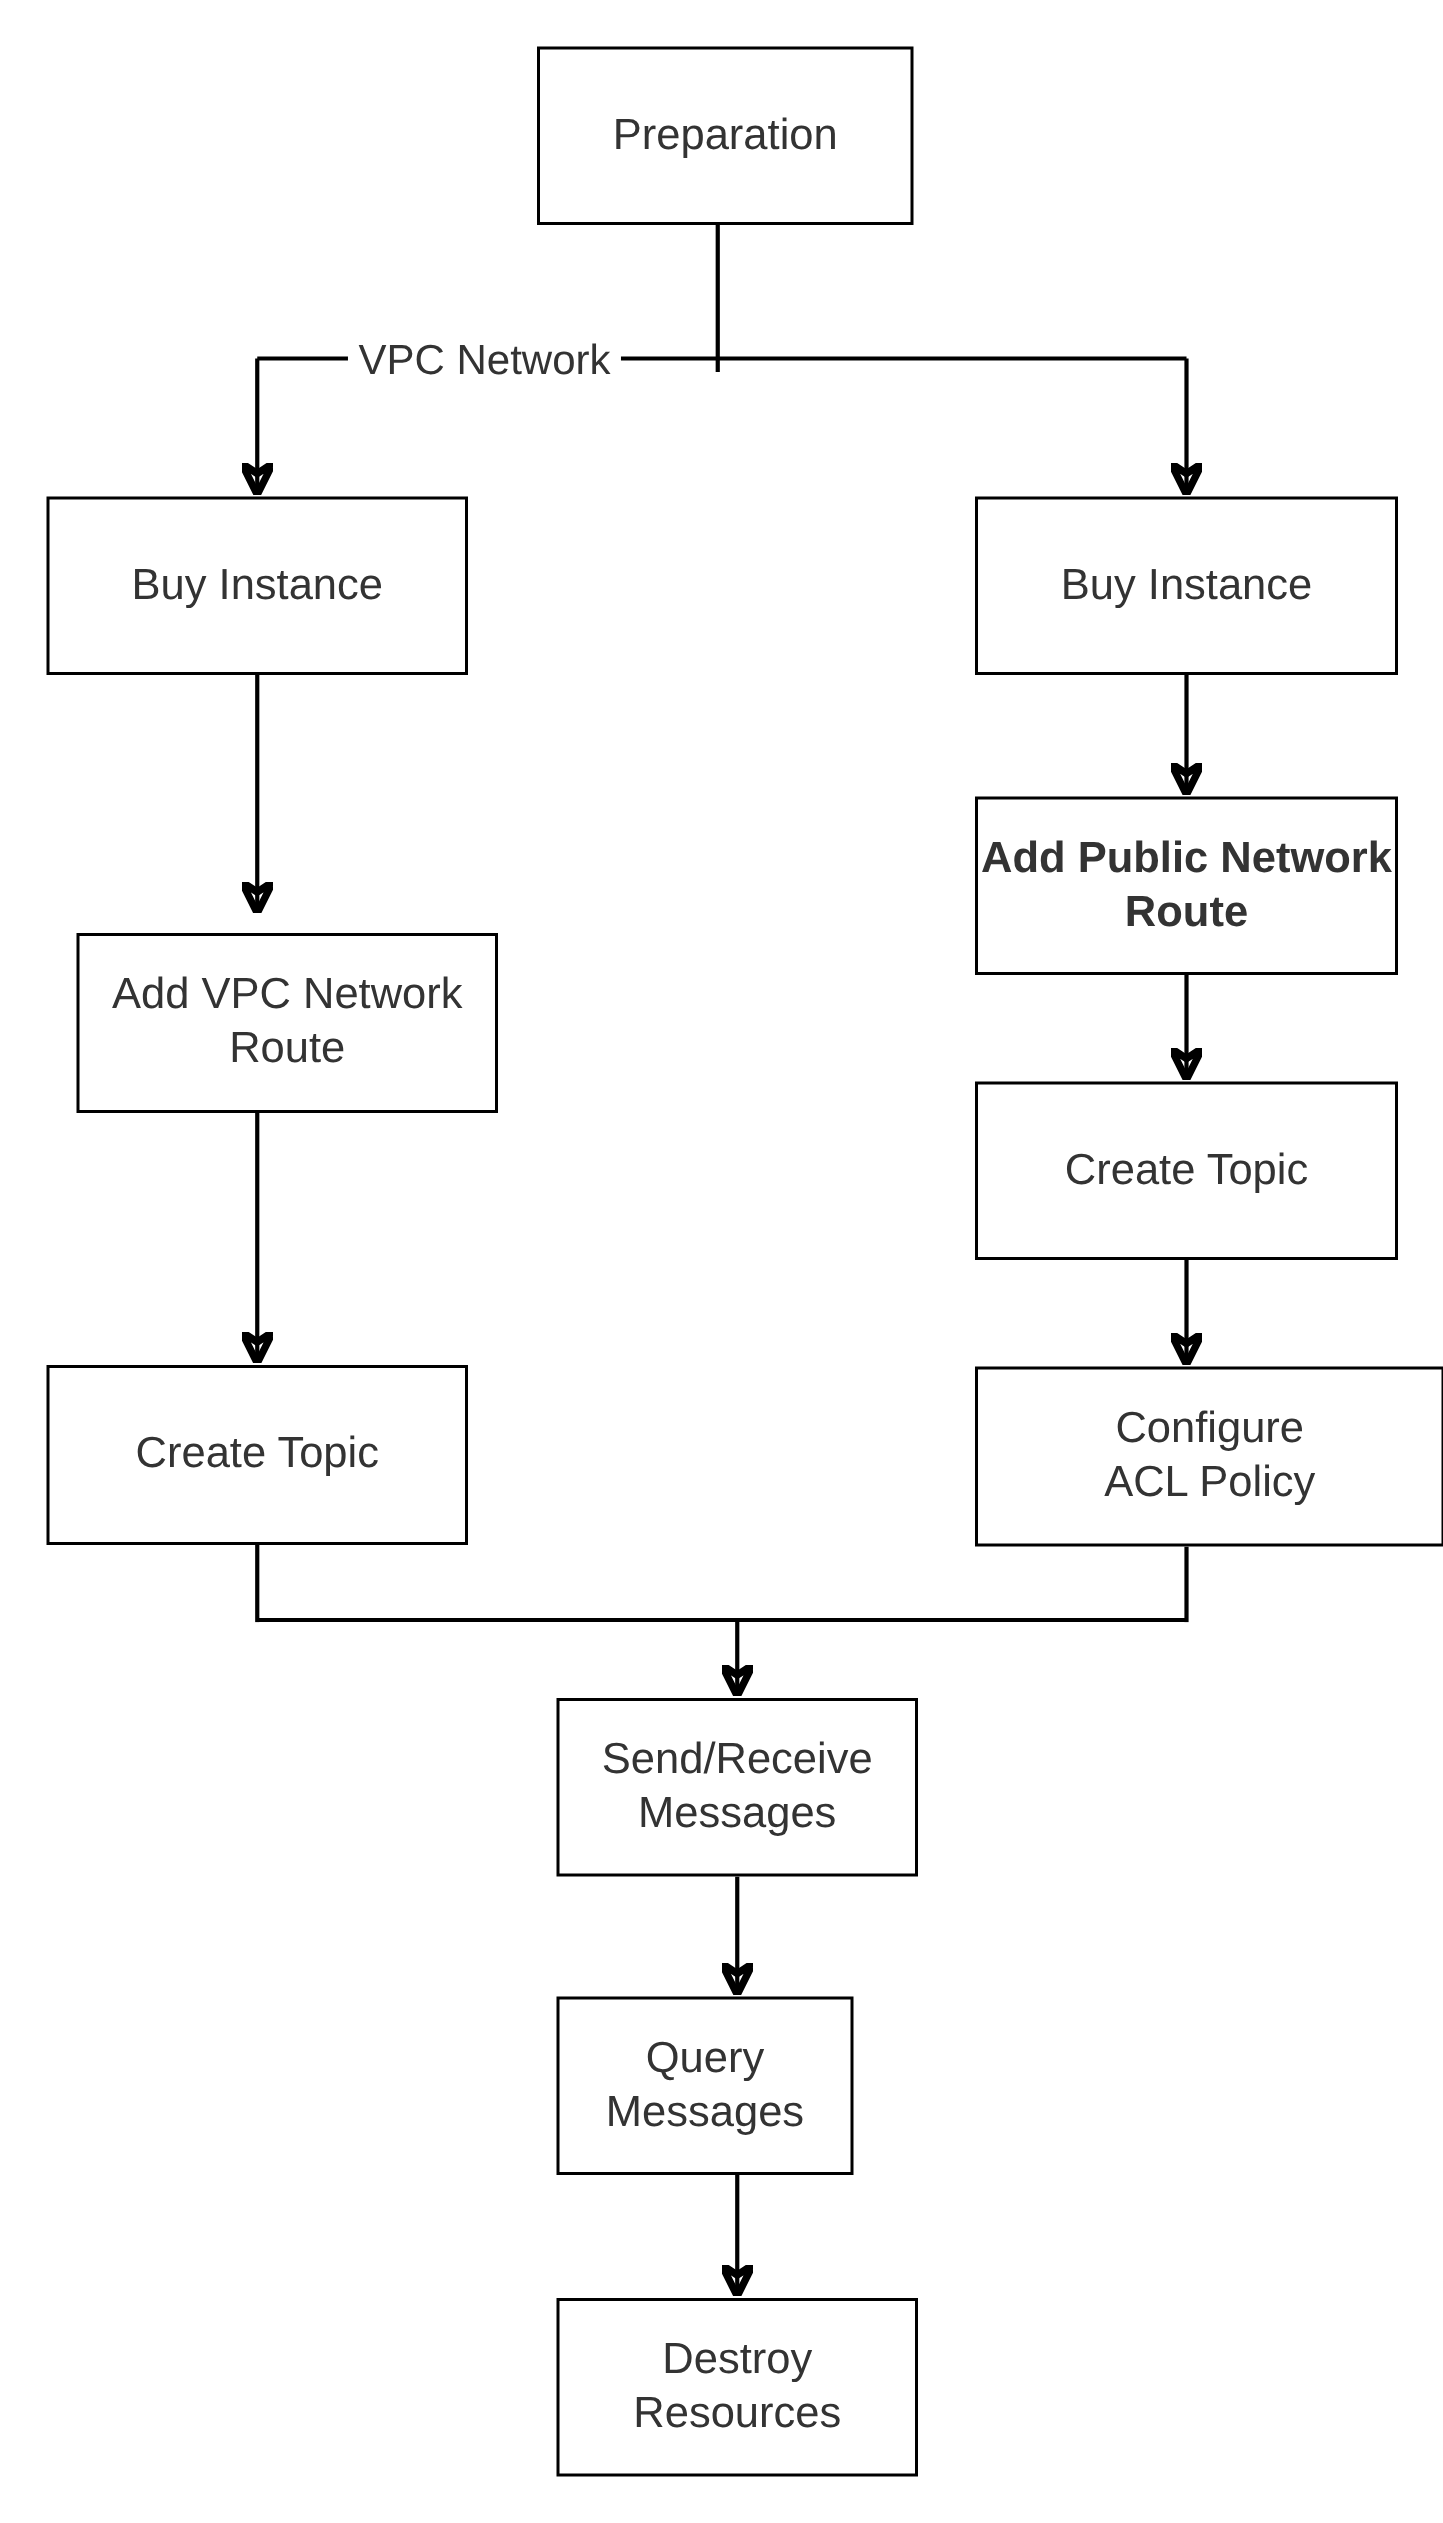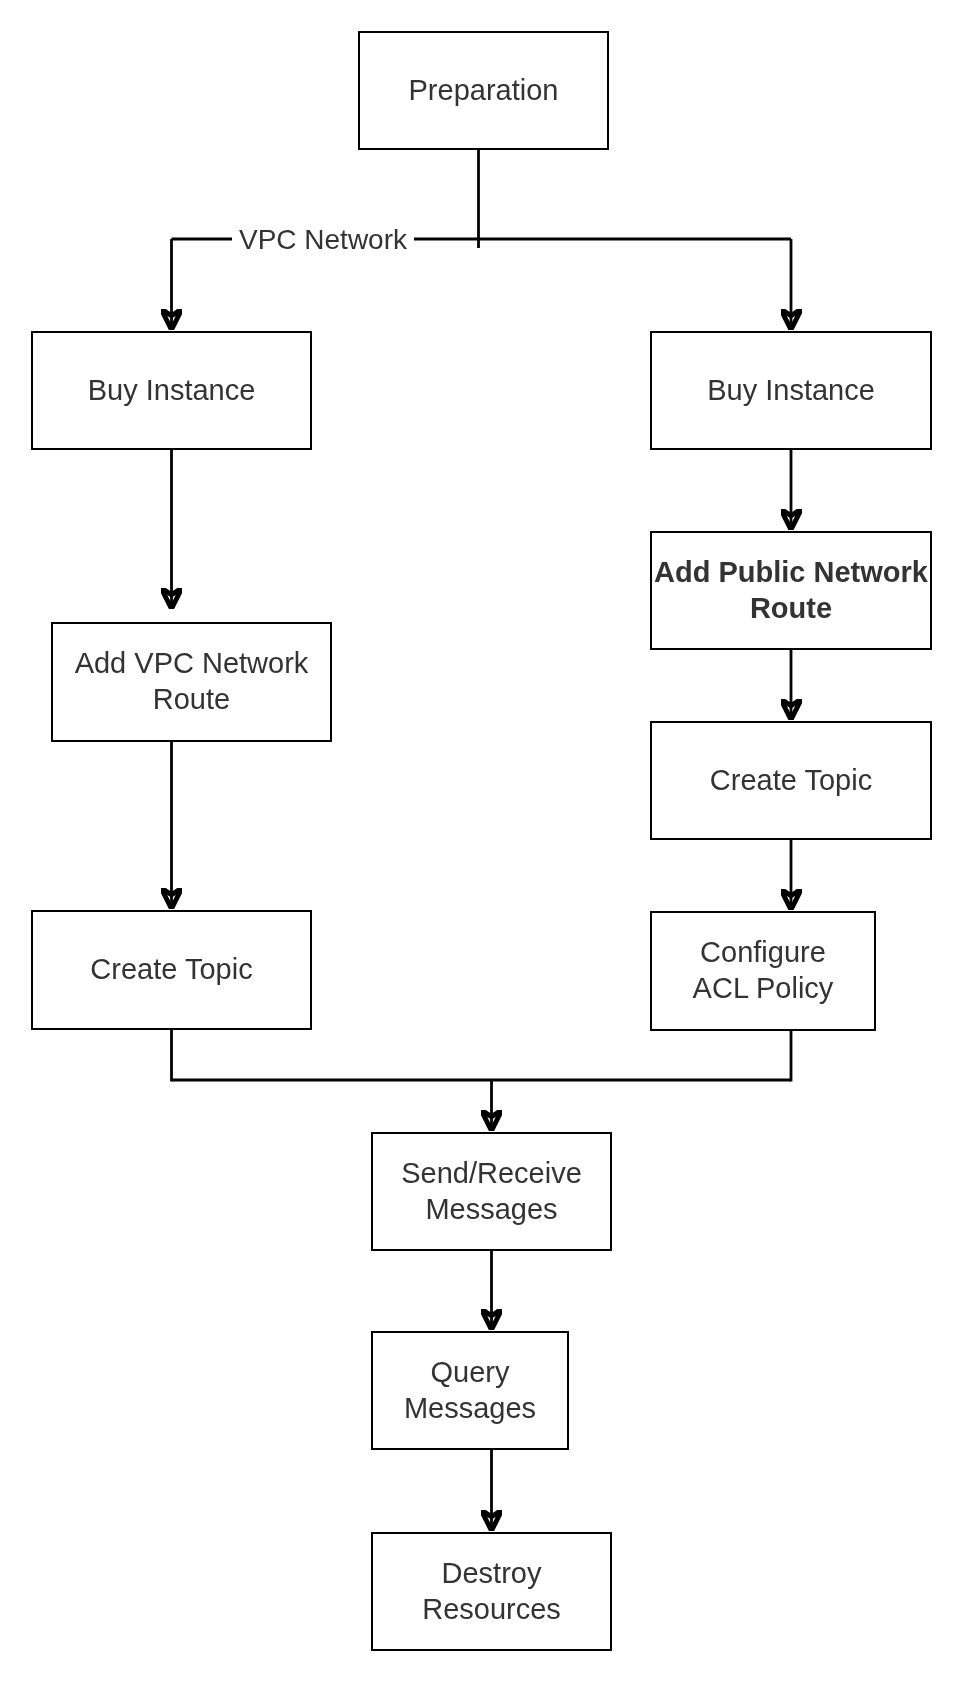--- a/index.html
+++ b/index.html
@@ -55,21 +55,21 @@
     white-space: nowrap;
   }
   
   .n-preparation        { left: 358px; top: 31px;   width: 251px; height: 119px; }
   .n-buy-vpc            { left: 31px;  top: 331px;  width: 281px; height: 119px; }
   .n-add-vpc-route      { left: 31px;  top: 622px;  width: 281px; height: 120px; margin-left: 20px; }
   .n-topic-vpc          { left: 31px;  top: 910px;  width: 281px; height: 120px; }
   .n-buy-public         { left: 650px; top: 331px;  width: 282px; height: 119px; }
   .n-add-public-route   { left: 650px; top: 531px;  width: 282px; height: 119px; font-weight: bold; }
   .n-topic-public       { left: 650px; top: 721px;  width: 282px; height: 119px; }
-  .n-acl                { left: 650px; top: 911px;  width: 226px; height: 120px; }
+  .n-acl                { left: 650px; top: 911px;  width: 313px; height: 120px; }
   .n-send-receive       { left: 371px; top: 1132px; width: 241px; height: 119px; }
   .n-query              { left: 371px; top: 1331px; width: 198px; height: 119px; }
   .n-destroy            { left: 371px; top: 1532px; width: 241px; height: 119px; }
   .el-vpc               { left: 323px; top: 240px; }
   .el-public            { left: 638px; top: 240px; }
 </style>
 </head>
 <body>
 
 <div class="canvas">

